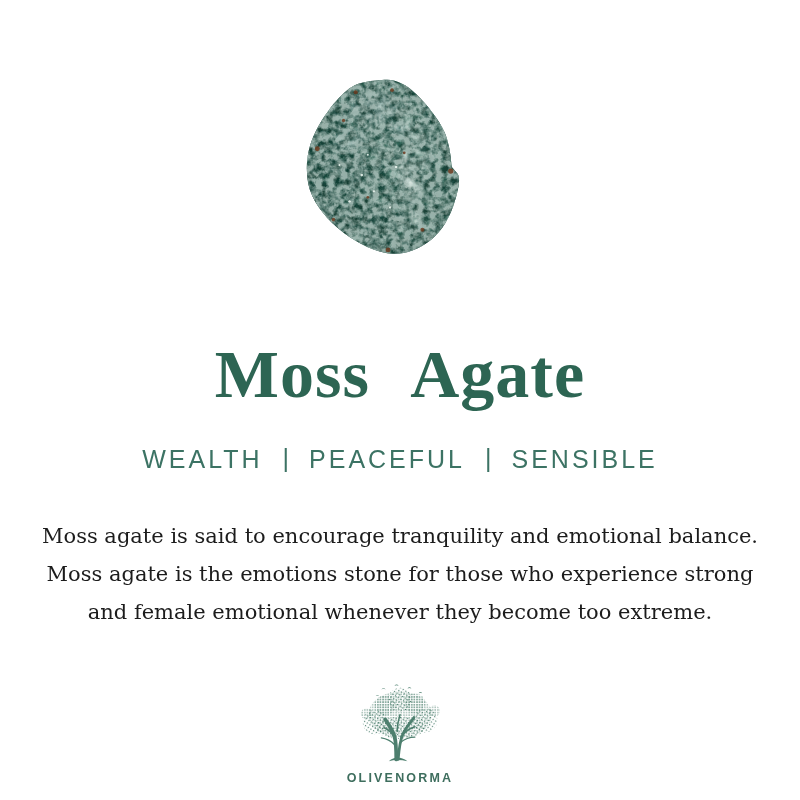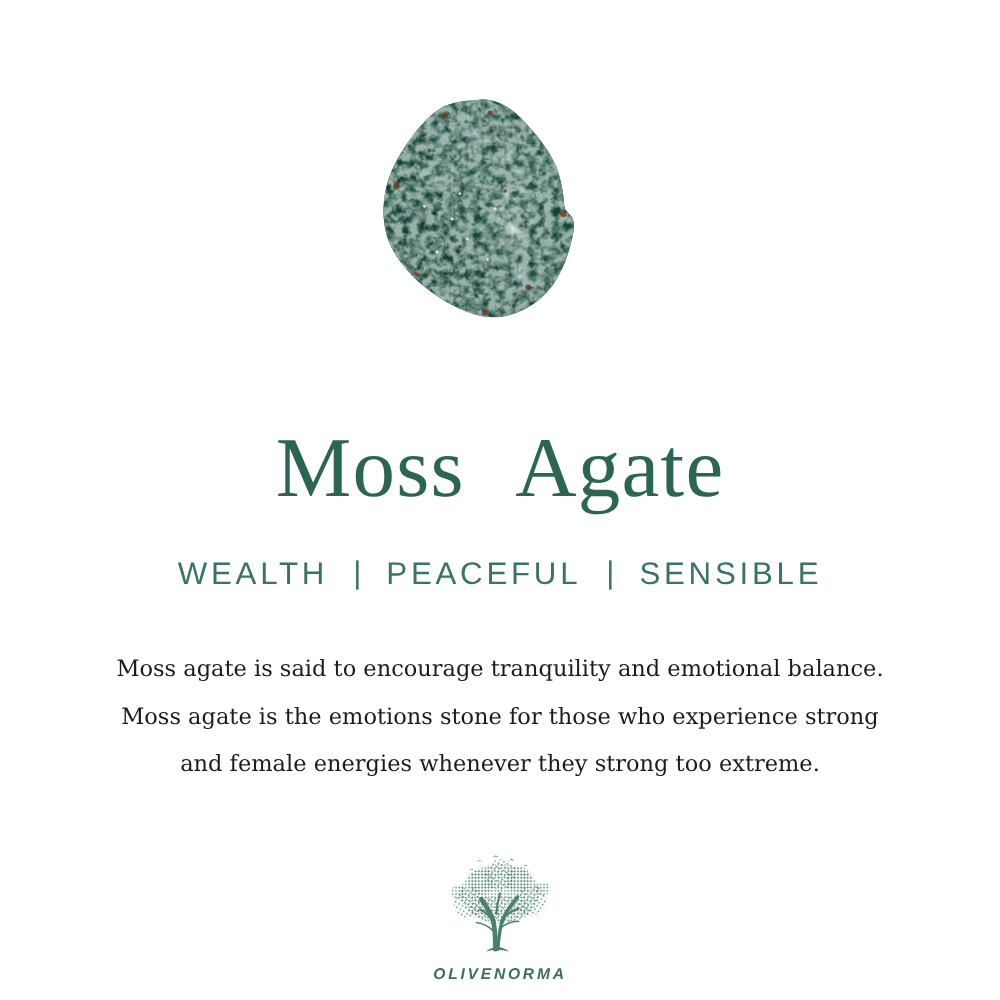--- a/index.html
+++ b/index.html
@@ -20,21 +20,21 @@
     height: 182px;
   }
   .stone svg { width: 100%; height: 100%; display: block; }
   .title {
     position: absolute;
     top: 338px;
     left: 0;
     width: 100%;
     text-align: center;
     font-family: "Liberation Serif", serif;
-    font-weight: 400;
+    font-weight: 700;
     font-size: 68px;
     line-height: 72px;
     letter-spacing: 1px;
     word-spacing: 26px;
     color: #2d6553;
   }
   .traits {
     position: absolute;
     top: 444px;
     left: 0;
@@ -53,40 +53,39 @@
     transform: translateY(-1px);
     letter-spacing: 0;
   }
   .desc {
     position: absolute;
     top: 517px;
     left: 20px;
     width: 760px;
     text-align: center;
     font-family: "DejaVu Serif", "Liberation Serif", serif;
-    font-size: 18px;
+    font-size: 21px;
     line-height: 38px;
     color: #1c1c1c;
   }
   .logo {
     position: absolute;
     top: 683px;
     left: 0;
     width: 100%;
     text-align: center;
   }
   .logo .tree { display: inline-block; width: 96px; height: 82px; }
   .logo .tree svg { width: 100%; height: 100%; display: block; }
   .brand-name {
     margin-top: 2px;
     font-size: 12.5px;
     font-weight: 700;
     letter-spacing: 2.2px;
     color: #3e6e5e;
-    font-style: italic;
   }
 </style>
 </head>
 <body>
 
 <div class="canvas">
 
   <div class="stone">
     <span>
     <svg viewBox="0 0 160 180" xmlns="http://www.w3.org/2000/svg">
@@ -173,21 +172,21 @@
 
   <h1 class="title">Moss Agate</h1>
 
   <div class="traits">
     <span>WEALTH</span><span class="divider">|</span><span>PEACEFUL</span><span class="divider">|</span><span>SENSIBLE</span>
   </div>
 
   <div class="desc">
     <div>Moss agate is said to encourage tranquility and emotional balance.</div>
     <div>Moss agate is the emotions stone for those who experience strong</div>
-    <div>and female energies whenever they strong too extreme.</div>
+    <div>and female emotional whenever they become too extreme.</div>
   </div>
 
   <div class="logo">
     <span class="tree">
       <svg viewBox="0 0 100 88" xmlns="http://www.w3.org/2000/svg">
         <defs>
           <pattern id="stipple" width="2.8" height="2.8" patternUnits="userSpaceOnUse">
             <circle cx="1" cy="1" r="0.72" fill="#4d7f6e"></circle>
           </pattern>
           <pattern id="stipple2" width="3.4" height="3.4" patternUnits="userSpaceOnUse" patternTransform="rotate(32)">

